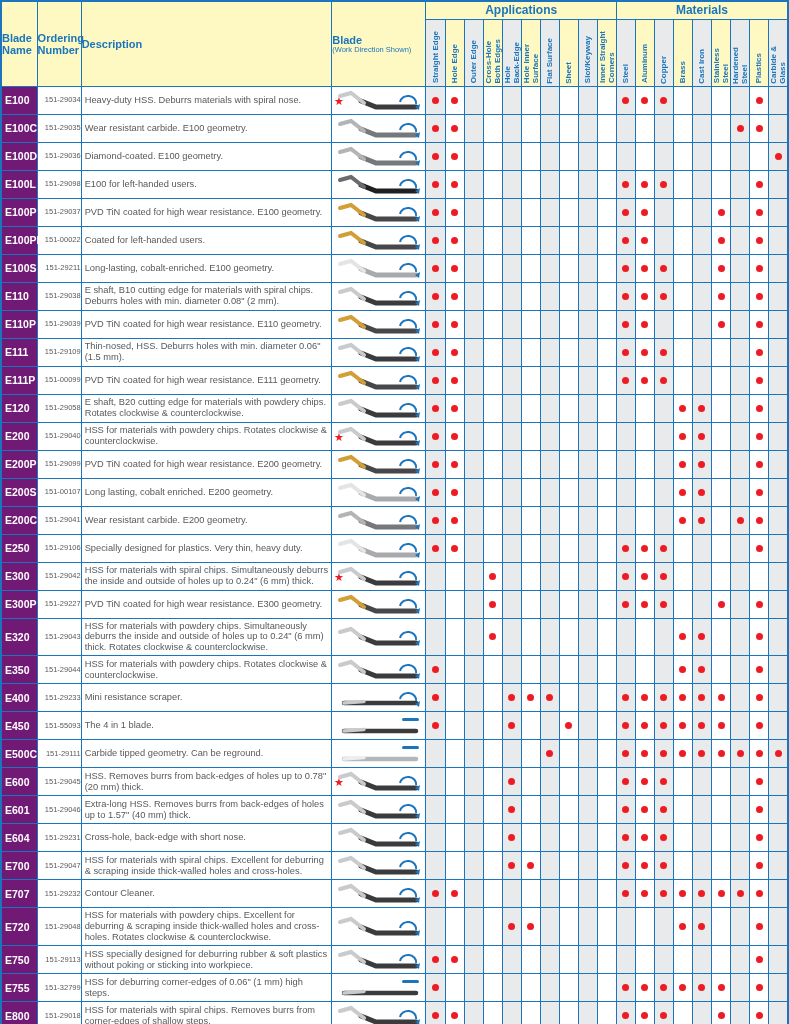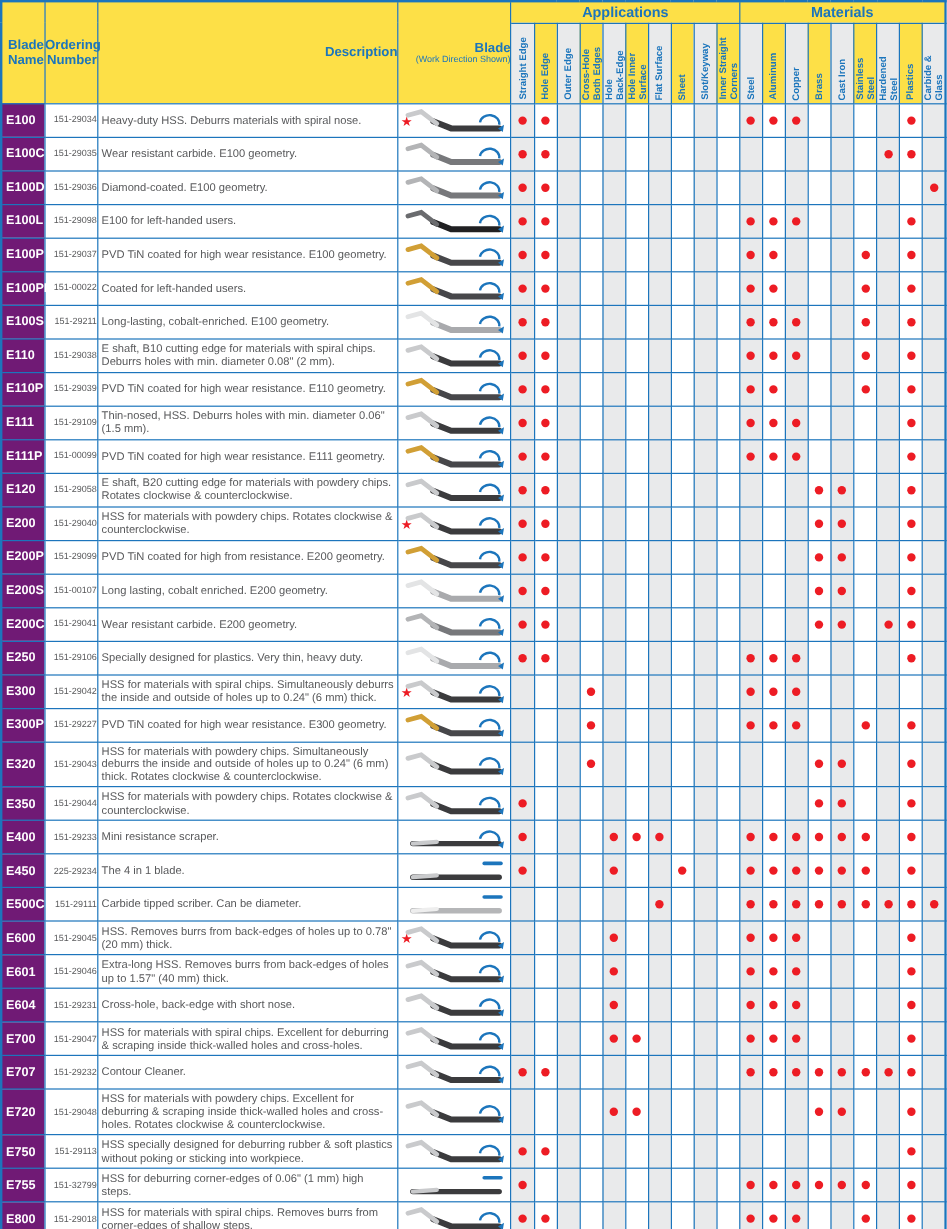--- a/index.html
+++ b/index.html
@@ -1,22 +1,22 @@
 <!DOCTYPE html>
 <html><head>
 <meta charset="utf-8">
 <style>
   html,body{margin:0;padding:0;background:#fff;}
   body{font-family:"Liberation Sans","DejaVu Sans",sans-serif;-webkit-font-smoothing:antialiased;}
   #sheet{width:789px;margin:0;}
   table{border-collapse:collapse;table-layout:fixed;width:789px;border:2px solid #1c75bc;}
   th,td{border:1px solid #1c75bc;padding:0;vertical-align:middle;box-sizing:border-box;}
   
-  th{font-weight:bold;color:#1b75bc;background:#fde047;}
-  .hdr-main{font-size:11px;line-height:1.1;white-space:pre-line;text-align:right;vertical-align:middle;}
+  th{font-weight:bold;color:#1b75bc;background:#fef9c3;}
+  .hdr-main{font-size:11px;line-height:1.1;white-space:pre-line;text-align:left;vertical-align:middle;}
   .hdr-band{font-size:12px;height:18px;text-align:center;}
   .hdr-blade-sub{display:block;font-weight:normal;font-size:7.5px;color:#1b75bc;}
   th.rotcell{height:67px;vertical-align:bottom;padding:2px 0 2px 0;}
   .rot{writing-mode:vertical-rl;transform:rotate(180deg);font-size:8px;font-weight:bold;
        color:#1b75bc;line-height:1.15;white-space:pre-line;margin:0 auto;max-height:63px;text-align:left;}
   
   td{height:22px;}
   td.namecell{background:#701a75;color:#fff;font-weight:bold;font-size:10.5px;padding-left:3px;}
   td.numcell{font-size:7.5px;color:#58595b;text-align:right;line-height:1.1;}
   td.desccell{font-size:9.3px;color:#58595b;line-height:1.18;padding:2px 3px;}
@@ -679,21 +679,21 @@
           <td class=""></td>
           <td class="sh"></td>
           <td class="">
             <span class="dot"></span>
           </td>
           <td class="sh"></td>
         </tr>
         <tr>
           <td class="namecell">E200P</td>
           <td class="numcell">151-29099</td>
-          <td class="desccell">PVD TiN coated for high from resistance. E200 geometry.</td>
+          <td class="desccell">PVD TiN coated for high wear resistance. E200 geometry.</td>
           <td class="bladecell">
             <svg width="90" height="25" viewBox="0 0 90 25">
               <polyline points="27,13 42,19 82,19" fill="none" stroke="#47474a" stroke-width="5" stroke-linecap="round"></polyline>
               <polyline points="6,8 17,5 30,15" fill="none" stroke="#d19f35" stroke-width="4" stroke-linecap="round"></polyline>
               <path d="M66,14 a8,7 0 1 1 16,2" fill="none" stroke="#1c75bc" stroke-width="2"></path>
               <path d="M81,19 l5,-3 -1,6 z" fill="#1c75bc"></path>
             </svg>
           </td>
           <td class="sh">
             <span class="dot"></span>
@@ -1069,21 +1069,21 @@
             <span class="dot"></span>
           </td>
           <td class="sh"></td>
           <td class="">
             <span class="dot"></span>
           </td>
           <td class="sh"></td>
         </tr>
         <tr>
           <td class="namecell">E450</td>
-          <td class="numcell">225-29234</td>
+          <td class="numcell">151-55093</td>
           <td class="desccell">The 4 in 1 blade.</td>
           <td class="bladecell">
             <svg width="90" height="25" viewBox="0 0 90 25">
               <polyline points="10,18 82,18" fill="none" stroke="#3b3b3d" stroke-width="4.5" stroke-linecap="round"></polyline>
               <polyline points="10,18 30,16.5" fill="none" stroke="#c9cacc" stroke-width="3.5" stroke-linecap="round"></polyline>
               <rect x="68" y="5" width="17" height="3" rx="1.5" fill="#1c75bc"></rect>
             </svg>
           </td>
           <td class="sh">
             <span class="dot"></span>
@@ -1121,21 +1121,21 @@
           </td>
           <td class="sh"></td>
           <td class="">
             <span class="dot"></span>
           </td>
           <td class="sh"></td>
         </tr>
         <tr>
           <td class="namecell">E500C</td>
           <td class="numcell">151-29111</td>
-          <td class="desccell">Carbide tipped scriber. Can be diameter.</td>
+          <td class="desccell">Carbide tipped geometry. Can be reground.</td>
           <td class="bladecell">
             <svg width="90" height="25" viewBox="0 0 90 25">
               <polyline points="10,18 82,18" fill="none" stroke="#b5b6b8" stroke-width="4.5" stroke-linecap="round"></polyline>
               <polyline points="10,18 30,16.5" fill="none" stroke="#eeeeee" stroke-width="3.5" stroke-linecap="round"></polyline>
               <rect x="68" y="5" width="17" height="3" rx="1.5" fill="#1c75bc"></rect>
             </svg>
           </td>
           <td class="sh"></td>
           <td class=""></td>
           <td class="sh"></td>

